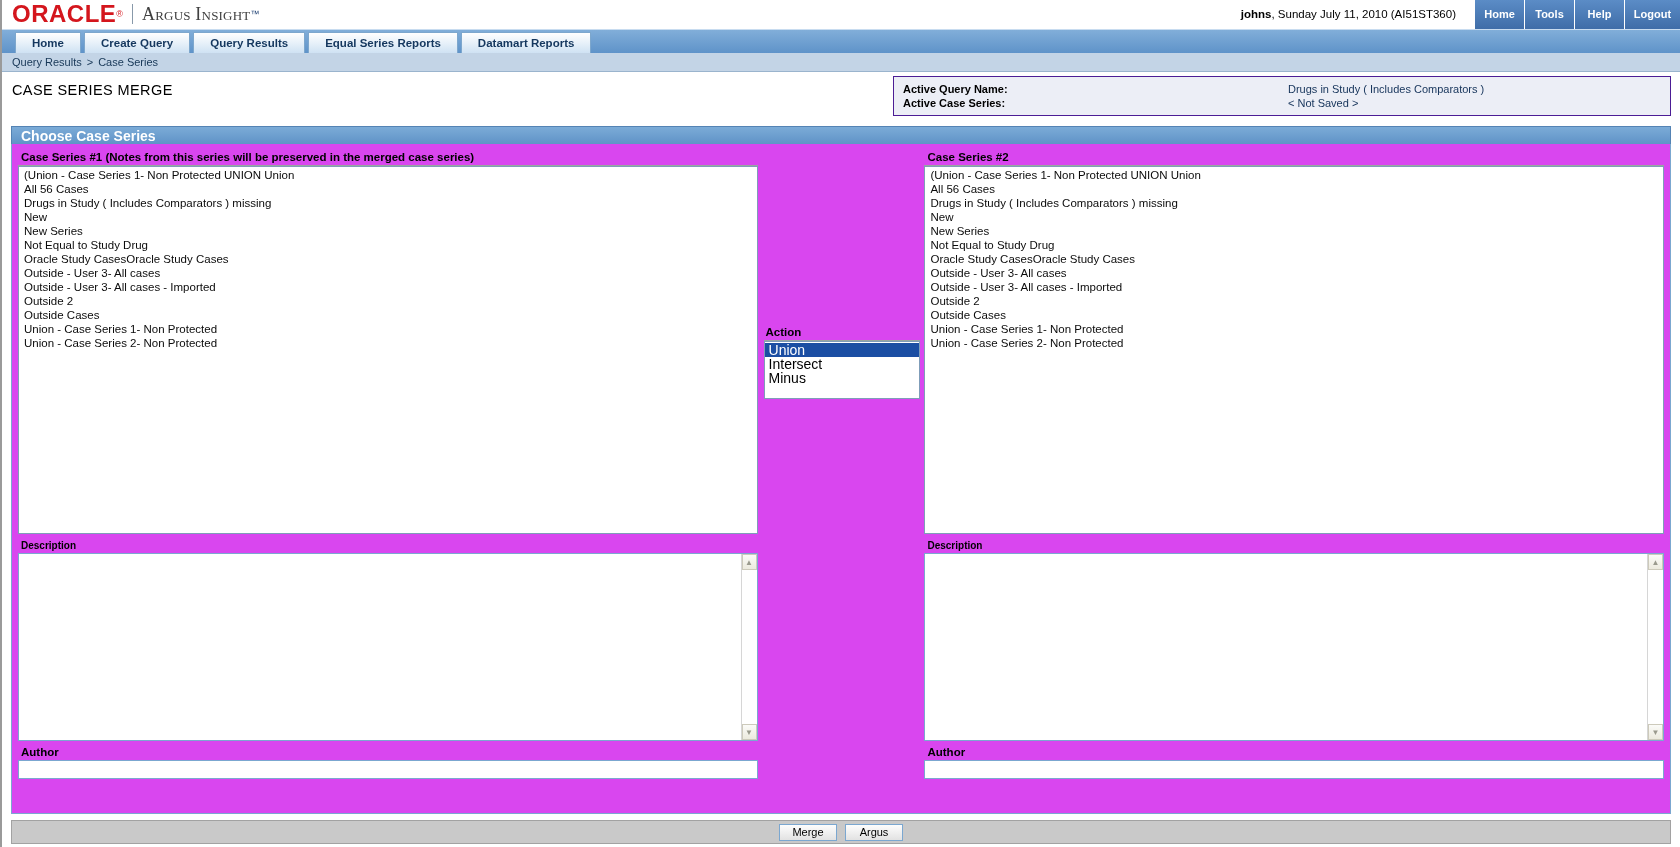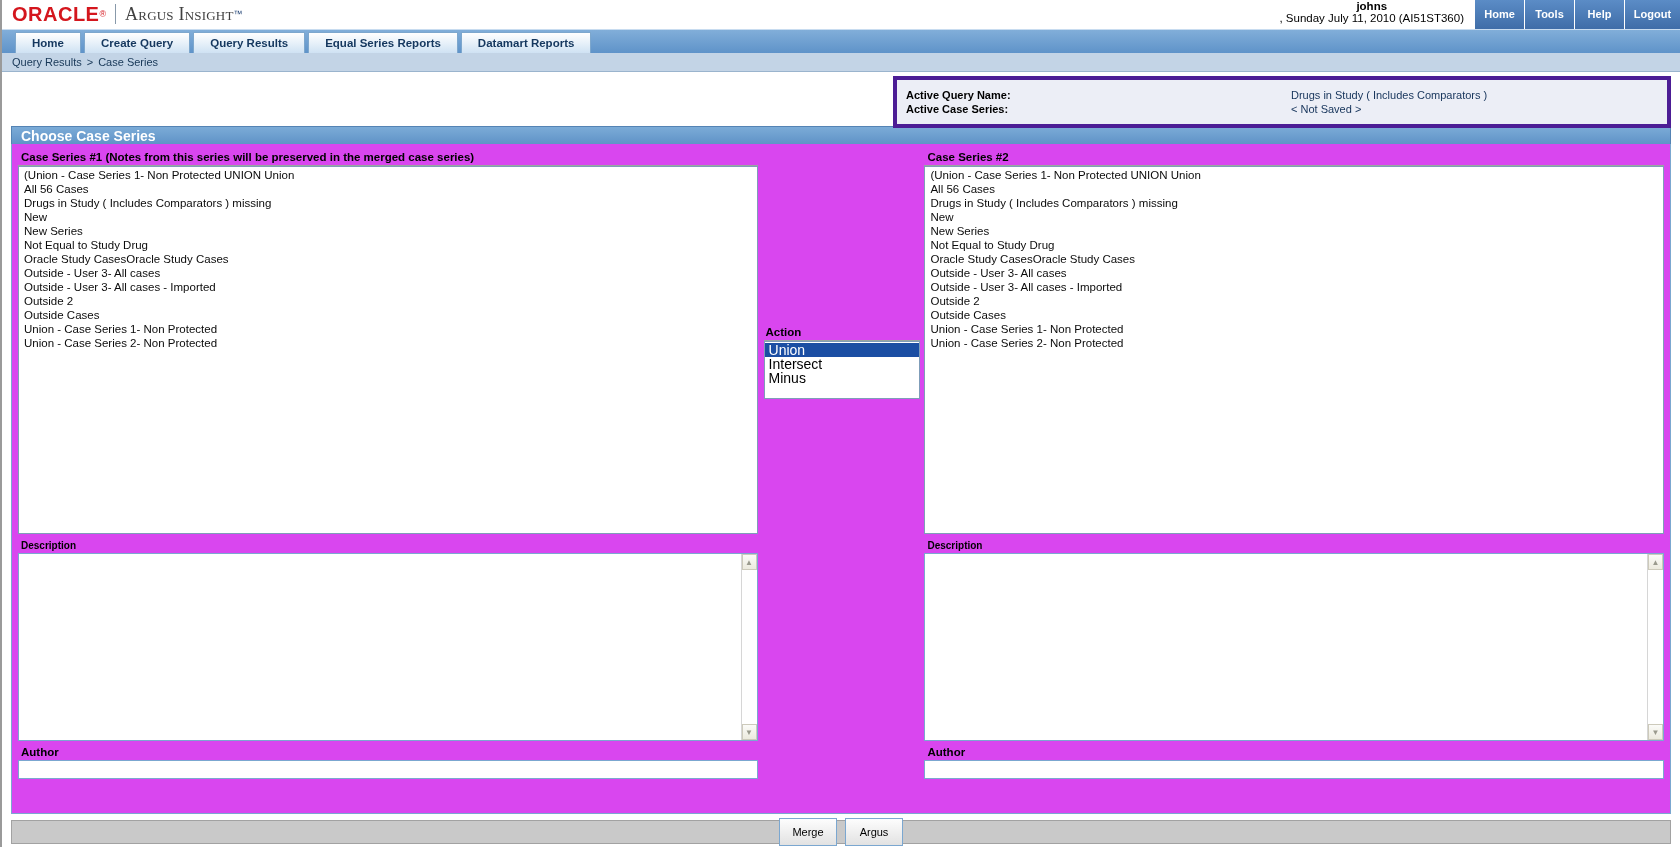--- a/index.html
+++ b/index.html
@@ -26,21 +26,21 @@
     display: flex;
     align-items: center;
     justify-content: space-between;
     padding: 0 0 0 10px;
     border-bottom: 1px solid #ffffff;
   }
   .brand { display: flex; align-items: center; height: 29px; }
   .brand .oracle {
     color: #d4161d;
     font-weight: bold;
-    font-size: 20px;
+    font-size: 24px;
     letter-spacing: 0.5px;
     font-family: "Liberation Sans", sans-serif;
   }
   .brand .reg { font-size: 9px; vertical-align: super; color:#d4161d;}
   .brand .divider {
     width: 1px; height: 20px; background: #8899aa; margin: 0 9px;
   }
   .brand .argus {
     color: #404040;
     font-size: 18px;
@@ -49,22 +49,21 @@
     font-weight: normal;
     letter-spacing: 0.2px;
   }
   .brand .tm { font-size: 9px; vertical-align: super; color:#1c3f72;}
 
   .topright { display: flex; align-items: stretch; height: 29px; }
   .userinfo {
     font-size: 11.5px;
     color: #000;
     display: flex; align-items: center;
-    padding-right: 10px;
-    flex-direction: column;
+    padding-right: 18px;
   }
   .userinfo b { font-weight: bold; }
   .topnav { display: flex; align-items: stretch; }
   .topnav a {
     display: flex; align-items: center; justify-content: center;
     width: 50px;
     background: #4f81bd;
     background: linear-gradient(#5b8cc6, #3f6da8);
     color: #ffffff;
     font-size: 11px;
@@ -121,23 +120,23 @@
   .pagetitle {
     padding-top: 10px;
     font-size: 14.5px;
     font-weight: normal;
     letter-spacing: 0.4px;
     color: #000000;
   }
   .activebox {
     position: absolute;
     right: 9px; top: 4px;
-    width: 778px; height: 52px;
+    width: 778px; height: 40px;
     background: #eceef6;
-    border: 4px solid #4c1d95;
+    border: 1px solid #4c1d95;
     display: flex;
     flex-direction: column;
     justify-content: center;
     padding: 2px 0 2px 9px;
   }
   .activerow { display: flex; font-size: 11px; line-height: 14px;}
   .activerow .lbl { width: 385px; font-weight: bold; color: #000; }
   .activerow .val { color: #15335a; }
 
   
@@ -284,21 +283,21 @@
   .footer {
     margin: 6px 9px 0 9px;
     height: 24px;
     background: #c9c9c9;
     border: 1px solid #a2a2a2;
     display: flex; align-items: center; justify-content: center;
     gap: 8px;
   }
   .btn {
     min-width: 58px;
-    height: 28px;
+    height: 17px;
     font-size: 11px;
     font-family: "Liberation Sans", sans-serif;
     color: #000;
     background: linear-gradient(#fdfdfd, #e2e2e2);
     border: 1px solid #7ba7d0;
     cursor: pointer;
     padding: 0 10px;
   }
   .bottomstrip { height: 12px; background: #ffffff; }
 </style>
@@ -337,20 +336,21 @@
     <div class="tab">Datamart Reports</div>
   </div>
 
   <div class="breadcrumb">
     <span>Query Results</span>
     <span class="sep">&gt;</span>
     <span>Case Series</span>
   </div>
 
   <div class="titlearea">
+    <div class="pagetitle">CASE SERIES MERGE</div>
     <div class="activebox">
       <div class="activerow">
         <span class="lbl">Active Query Name:</span>
         <span class="val">Drugs in Study ( Includes Comparators )</span>
       </div>
       <div class="activerow">
         <span class="lbl">Active Case Series:</span>
         <span class="val">&lt; Not Saved &gt;</span>
       </div>
     </div>

